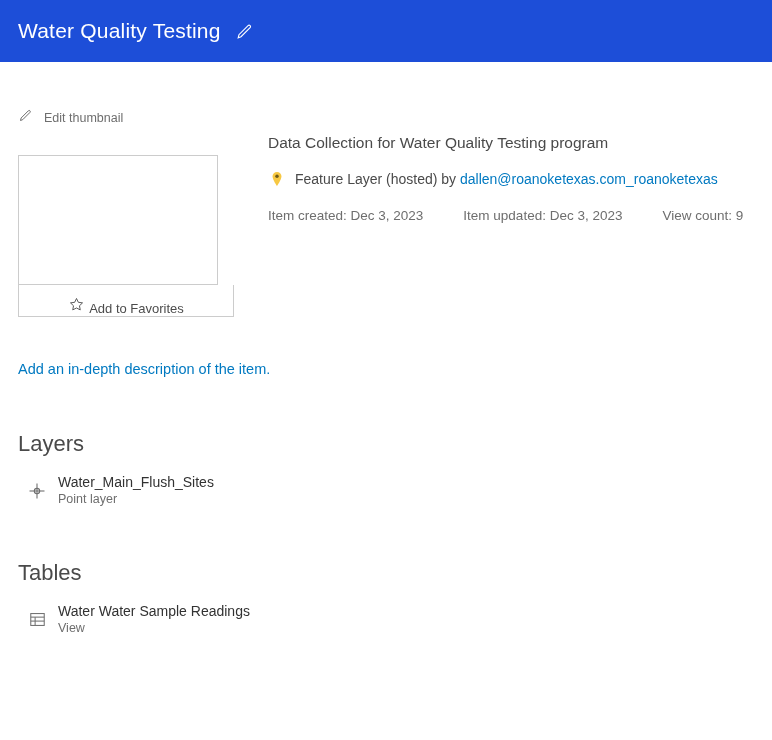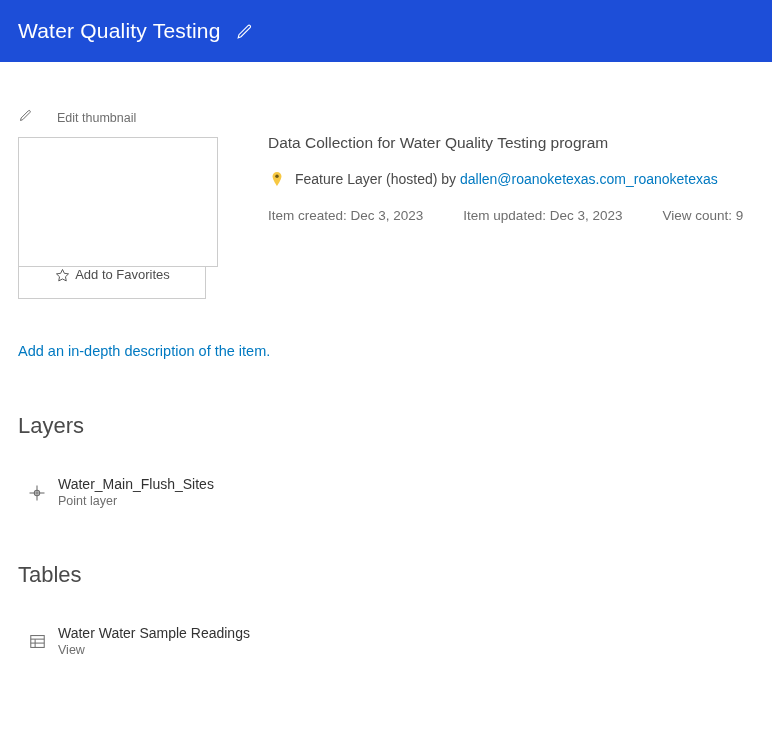--- a/index.html
+++ b/index.html
@@ -48,43 +48,43 @@
     display: flex;
     margin-top: 46px;
   }
   .thumb-col {
     width: 202px;
     flex: 0 0 202px;
   }
   .edit-thumbnail-row {
     display: flex;
     align-items: center;
-    gap: 24px;
-    margin-bottom: 10px;
+    gap: 11px;
+    margin-bottom: 28px;
     cursor: pointer;
   }
   .edit-thumbnail-label {
     font-size: 12.5px;
     color: #6e6e6e;
   }
   .thumbnail-box {
     width: 200px;
     height: 130px;
     border: 1px solid #cccccc;
     background: #ffffff;
     box-sizing: border-box;
   }
   .favorites-btn {
-    width: 188px;
+    width: 216px;
     height: 32px;
     border: 1px solid #cccccc;
     border-top: none;
     box-sizing: border-box;
     display: flex;
-    align-items: flex-start;
+    align-items: flex-end;
     justify-content: center;
     gap: 4px;
     font-size: 13px;
     color: #4c4c4c;
     background: #ffffff;
     cursor: pointer;
   }
 
   .summary-col {
     margin-left: 48px;
@@ -139,21 +139,21 @@
     text-decoration: none;
     cursor: pointer;
   }
 
   .layers-section { margin-top: 54px; }
   .tables-section { margin-top: 52px; }
 
   .entity-row {
     display: flex;
     align-items: center;
-    margin-top: 36px;
+    margin-top: 16px;
     padding-left: 6px;
   }
   .entity-icon {
     width: 26px;
     flex: 0 0 26px;
     display: flex;
     align-items: center;
     justify-content: center;
     color: #6e6e6e;
   }

